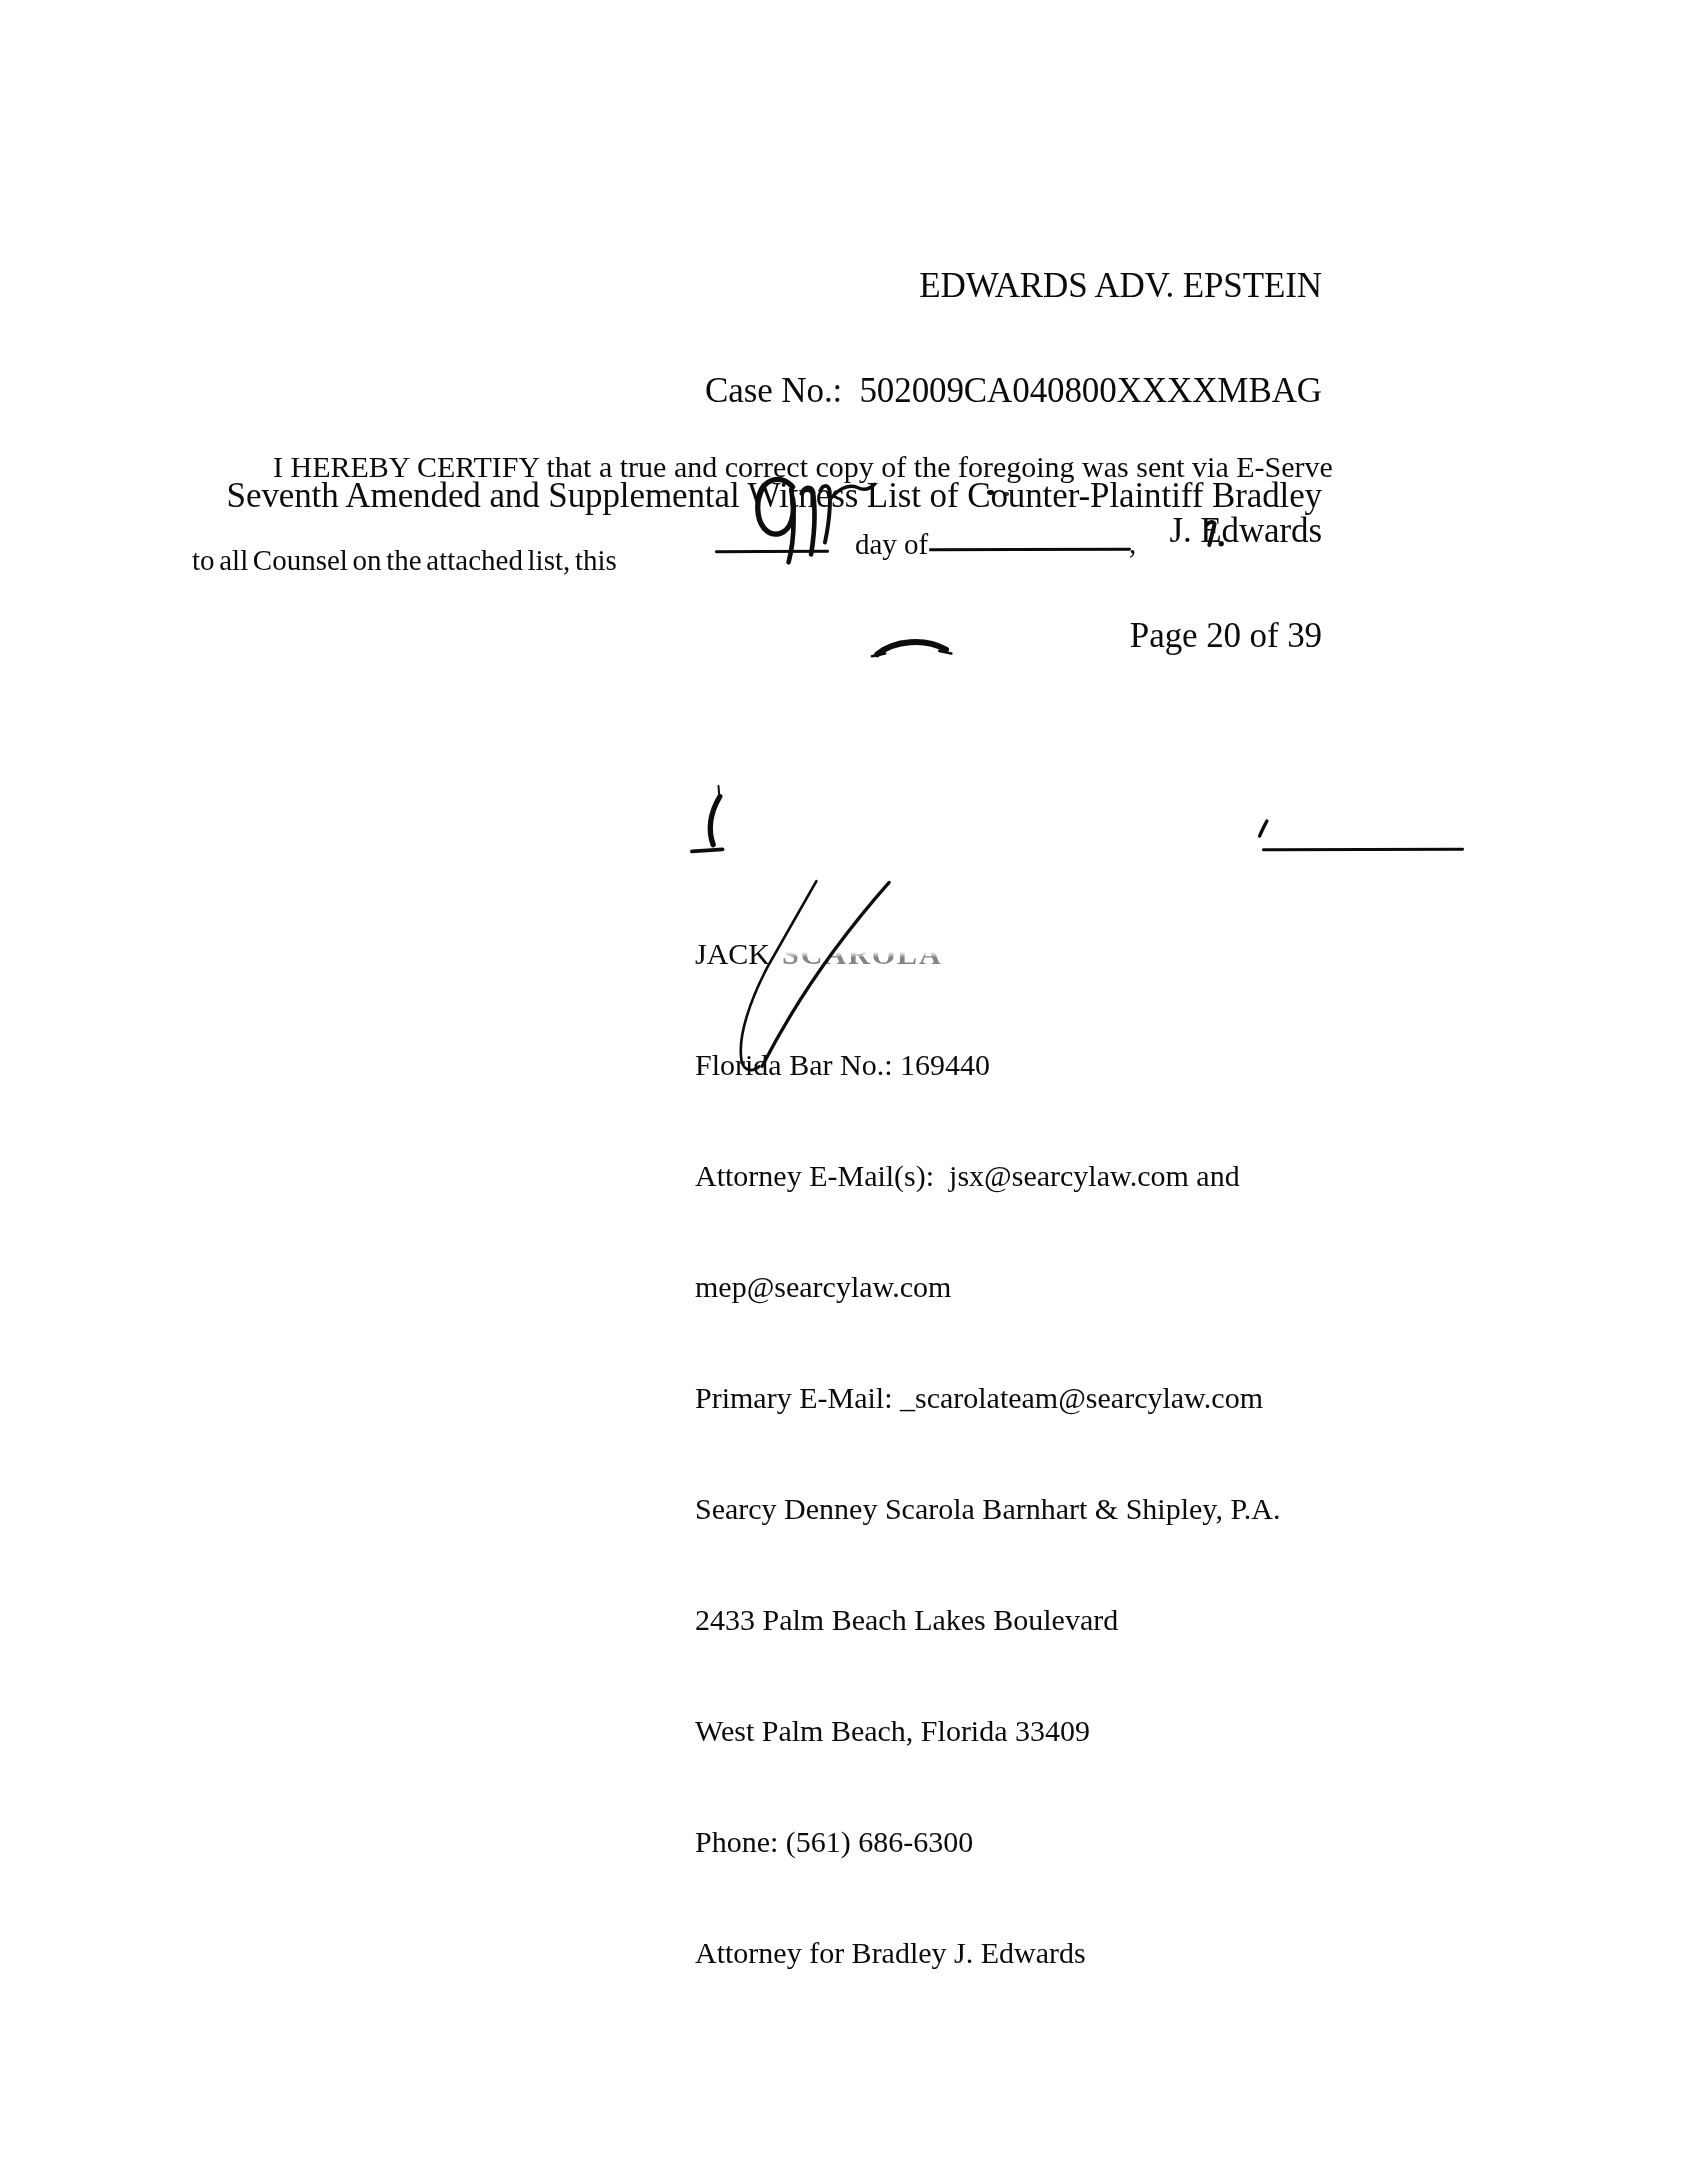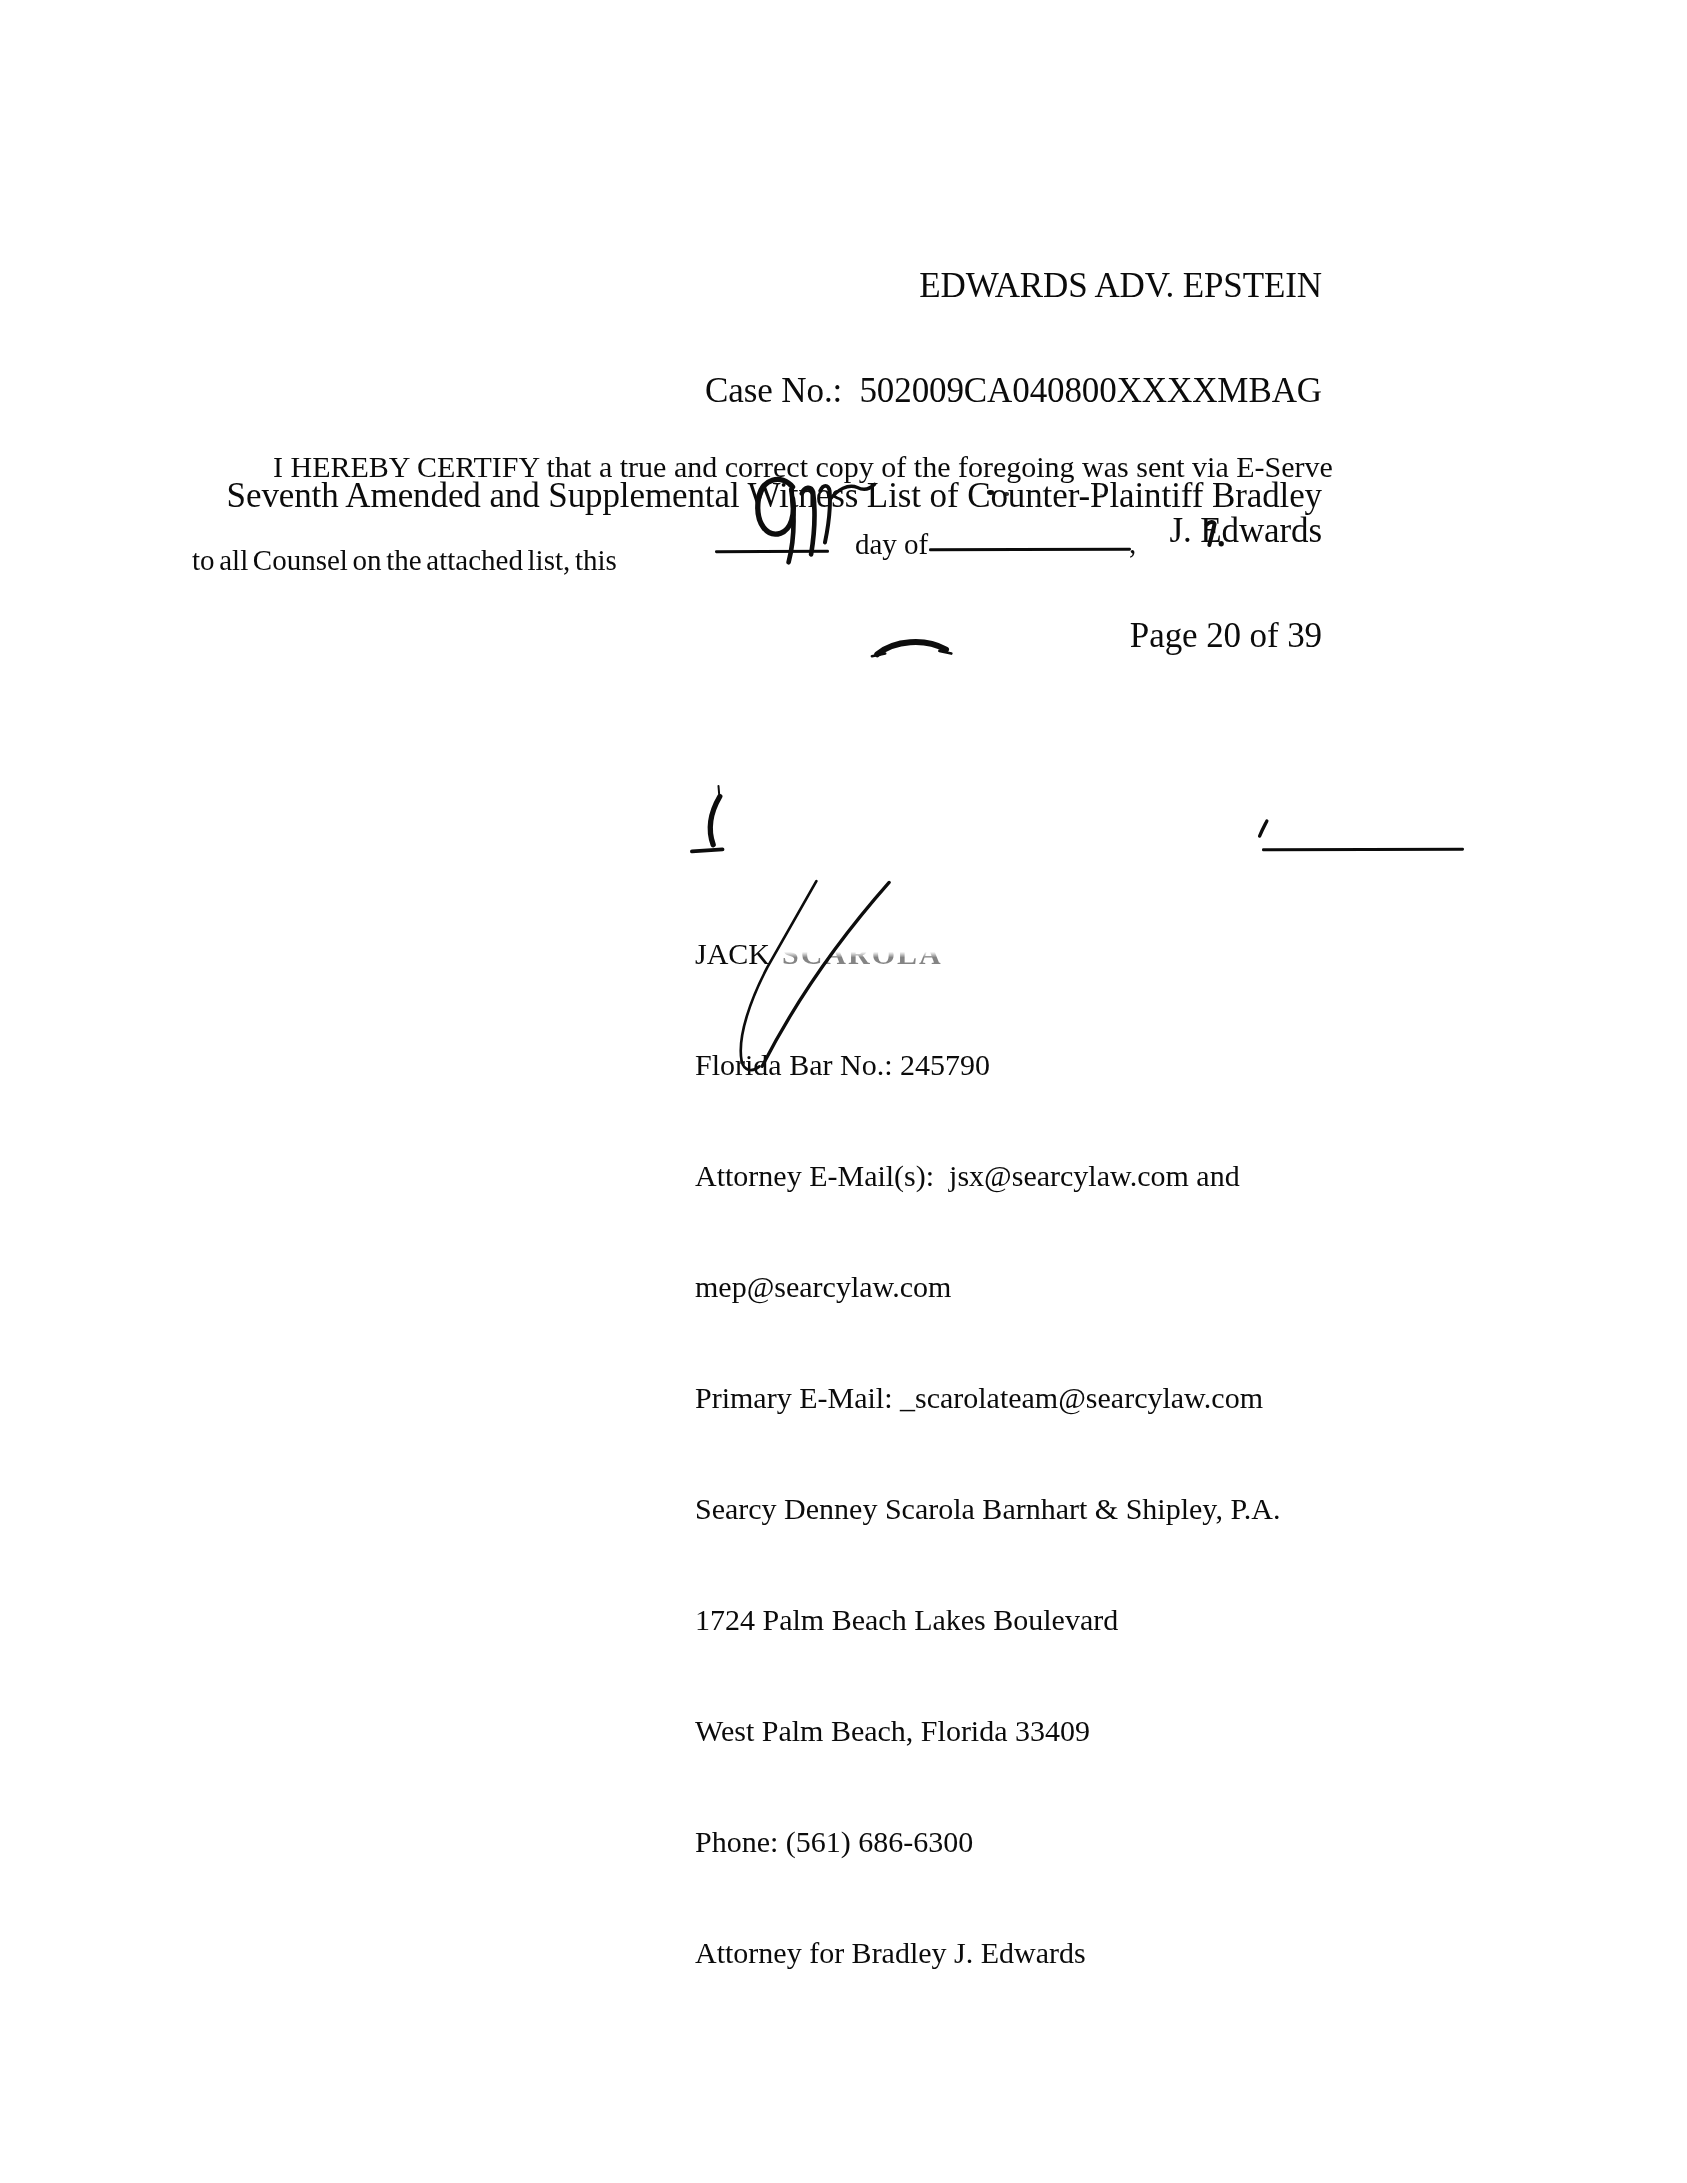--- a/index.html
+++ b/index.html
@@ -96,26 +96,26 @@
 <div class="abs cert-comma">,</div>
 
 <div class="speck speck-1"></div>
 <div class="speck speck-2"></div>
 <div class="speck speck-3"></div>
 
 <div class="sig-underline-right"></div>
 
 <div class="abs sig-block">
   <div class="sig-name-line"><span>JACK</span><span class="faded-name">SCAROLA</span></div>
-  <div>Florida Bar No.: 245790</div>
+  <div>Florida Bar No.: 169440</div>
   <div>Attorney E-Mail(s):  jsx@searcylaw.com and</div>
   <div>mep@searcylaw.com</div>
   <div>Primary E-Mail: _scarolateam@searcylaw.com</div>
   <div>Searcy Denney Scarola Barnhart &amp; Shipley, P.A.</div>
-  <div>1724 Palm Beach Lakes Boulevard</div>
+  <div>2433 Palm Beach Lakes Boulevard</div>
   <div>West Palm Beach, Florida 33409</div>
   <div>Phone: (561) 686-6300</div>
   <div>Attorney for Bradley J. Edwards</div>
 </div>
 
 <svg class="ink-svg" width="1687" height="2183" viewBox="0 0 2550 3300">
 
   <g>
     <path class="ink" stroke-width="8" d="M 1198 736 C 1182 716 1150 722 1146 757 C 1142 792 1160 813 1180 806 C 1196 800 1202 778 1198 754"></path>
     <path class="ink" stroke-width="7" d="M 1196 740 C 1201 775 1201 815 1192 850"></path>

